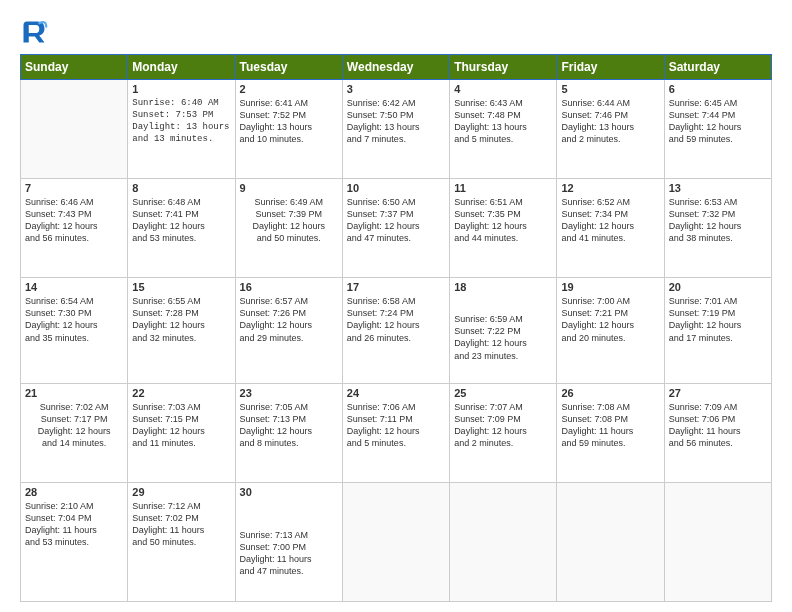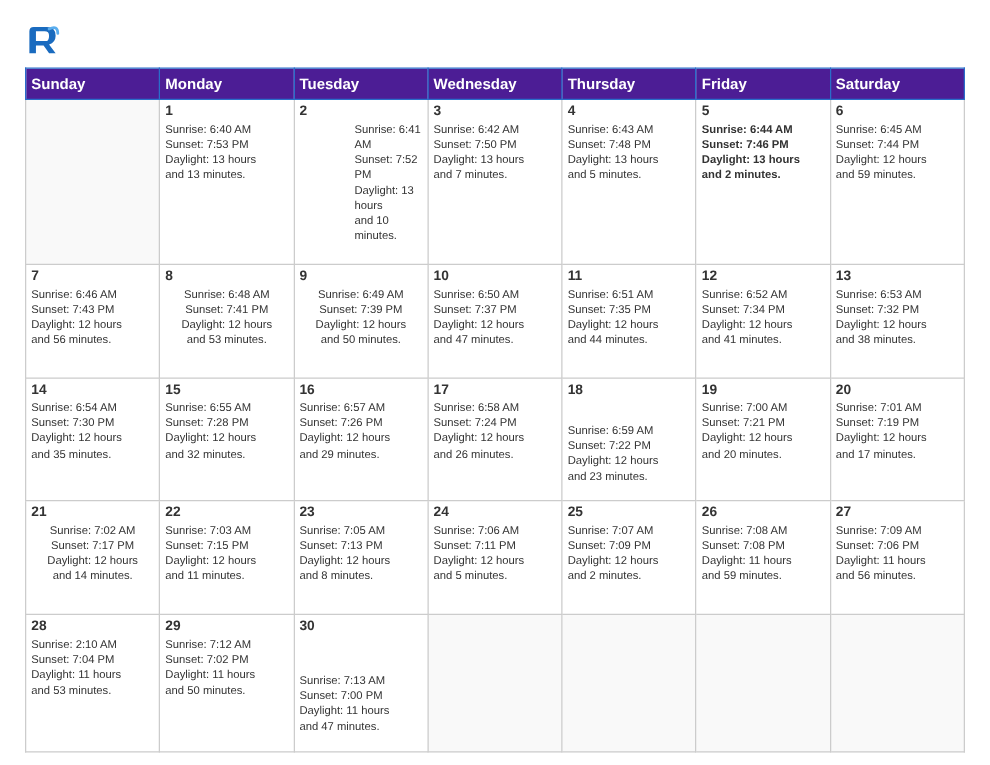--- a/index.html
+++ b/index.html
@@ -54,21 +54,21 @@
       color: #444;
     }
     .calendar {
       flex: 1;
       border: 1px solid #ccc;
       border-collapse: collapse;
       width: 100%;
       table-layout: fixed;
     }
     .calendar th {
-      background: #4c1d95;
+      background: #4d7c0f;
       color: #fff;
       font-size: 12px;
       font-weight: bold;
       padding: 5px 4px;
       text-align: left;
       border: 1px solid #2a6dc9;
     }
     .calendar td {
       border: 1px solid #ccc;
       vertical-align: top;
@@ -127,49 +127,49 @@
           <th>Thursday</th>
           <th>Friday</th>
           <th>Saturday</th>
         </tr>
     </thead>
     <tbody id="calendar-body">
     <tr>
           <td class="empty-cell"></td>
           <td>
             <span class="day-num">1</span>
-            <div class="cell-content" style="white-space: pre-line;">Sunrise: 6:40 AM
+            <div class="cell-content" style="white-space: pre-line; font-family: Liberation Mono, monospace;">Sunrise: 6:40 AM
 Sunset: 7:53 PM
 Daylight: 13 hours
 and 13 minutes.</div>
           </td>
           <td>
             <span class="day-num">2</span>
-            <div class="cell-content" style="white-space: pre-line; margin-left: 44px;">Sunrise: 6:41 AM
+            <div class="cell-content" style="white-space: pre-line;">Sunrise: 6:41 AM
 Sunset: 7:52 PM
 Daylight: 13 hours
 and 10 minutes.</div>
           </td>
           <td>
             <span class="day-num">3</span>
             <div class="cell-content" style="white-space: pre-line;">Sunrise: 6:42 AM
 Sunset: 7:50 PM
 Daylight: 13 hours
 and 7 minutes.</div>
           </td>
           <td>
             <span class="day-num">4</span>
             <div class="cell-content" style="white-space: pre-line;">Sunrise: 6:43 AM
 Sunset: 7:48 PM
 Daylight: 13 hours
 and 5 minutes.</div>
           </td>
           <td>
             <span class="day-num">5</span>
-            <div class="cell-content" style="white-space: pre-line; font-weight: bold;">Sunrise: 6:44 AM
+            <div class="cell-content" style="white-space: pre-line;">Sunrise: 6:44 AM
 Sunset: 7:46 PM
 Daylight: 13 hours
 and 2 minutes.</div>
           </td>
           <td>
             <span class="day-num">6</span>
             <div class="cell-content" style="white-space: pre-line;">Sunrise: 6:45 AM
 Sunset: 7:44 PM
 Daylight: 12 hours
 and 59 minutes.</div>
@@ -178,21 +178,21 @@
         <tr>
           <td>
             <span class="day-num">7</span>
             <div class="cell-content" style="white-space: pre-line;">Sunrise: 6:46 AM
 Sunset: 7:43 PM
 Daylight: 12 hours
 and 56 minutes.</div>
           </td>
           <td>
             <span class="day-num">8</span>
-            <div class="cell-content" style="white-space: pre-line; text-align: center;">Sunrise: 6:48 AM
+            <div class="cell-content" style="white-space: pre-line;">Sunrise: 6:48 AM
 Sunset: 7:41 PM
 Daylight: 12 hours
 and 53 minutes.</div>
           </td>
           <td>
             <span class="day-num">9</span>
             <div class="cell-content" style="white-space: pre-line; text-align: center;">Sunrise: 6:49 AM
 Sunset: 7:39 PM
 Daylight: 12 hours
 and 50 minutes.</div>

